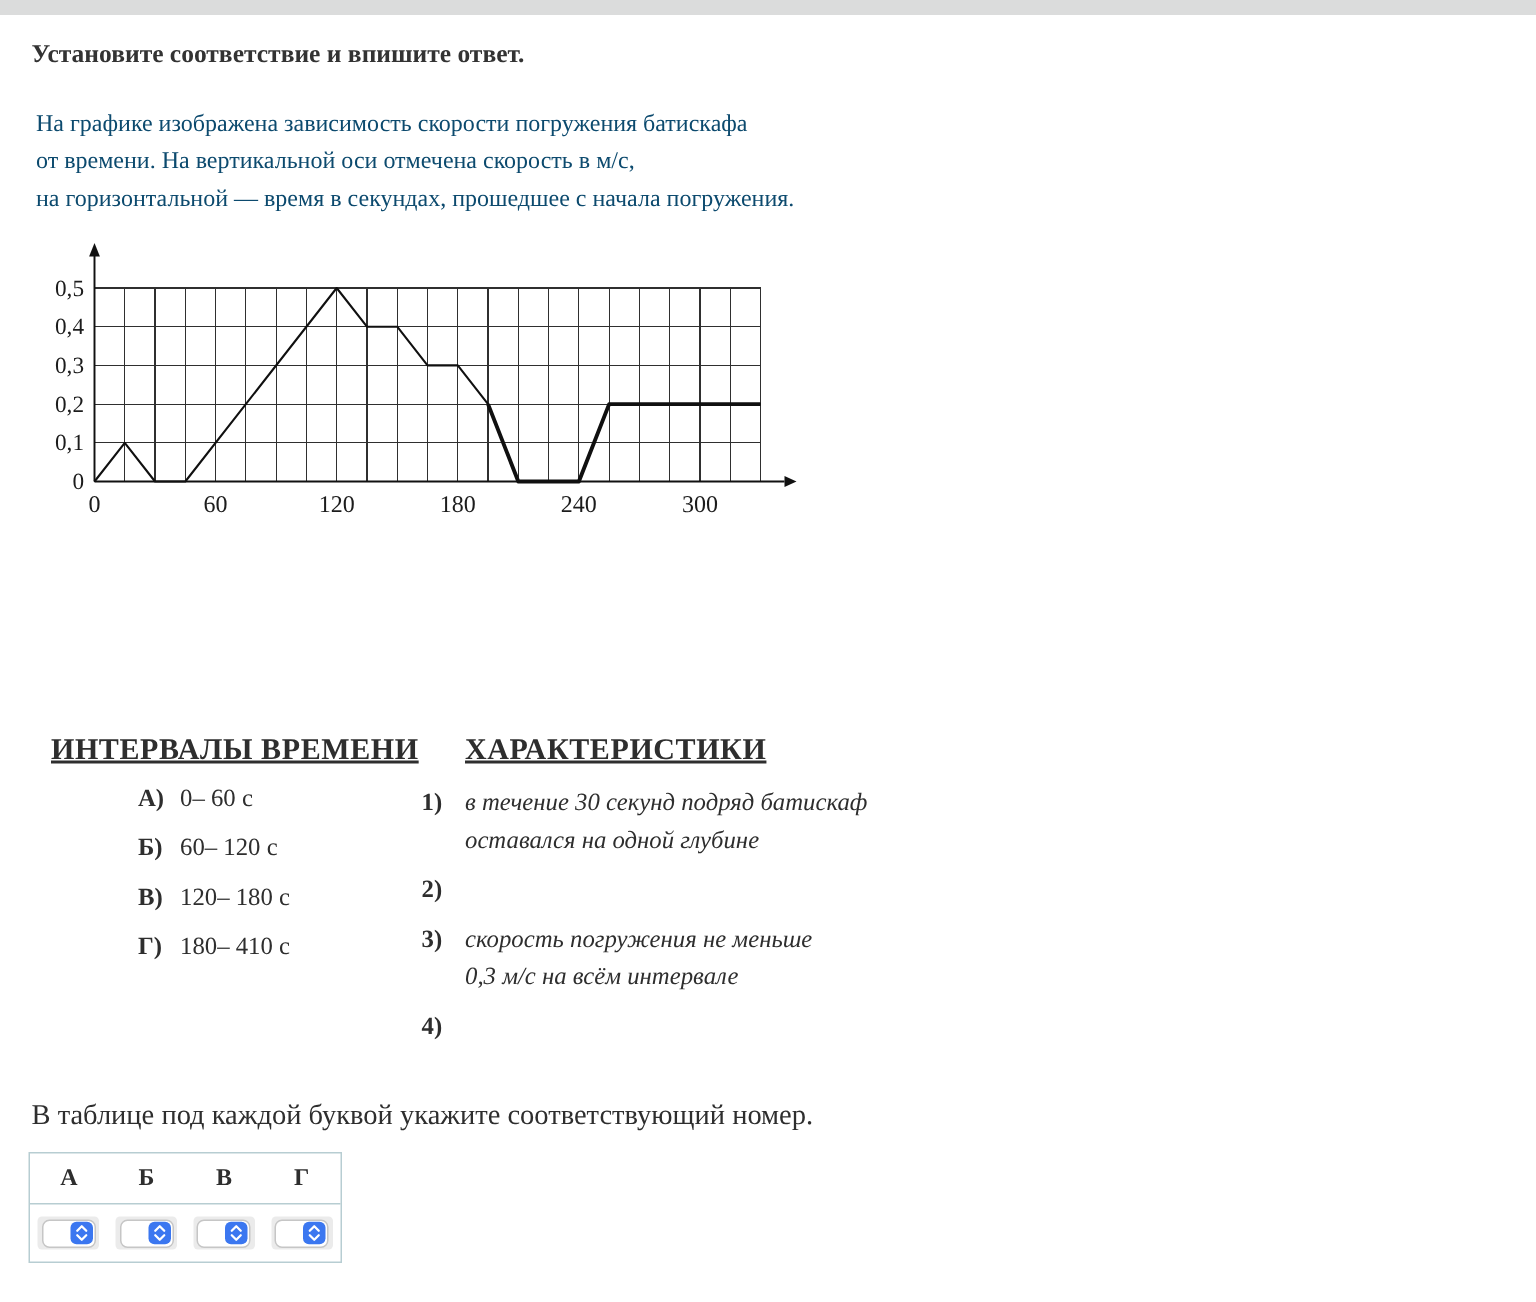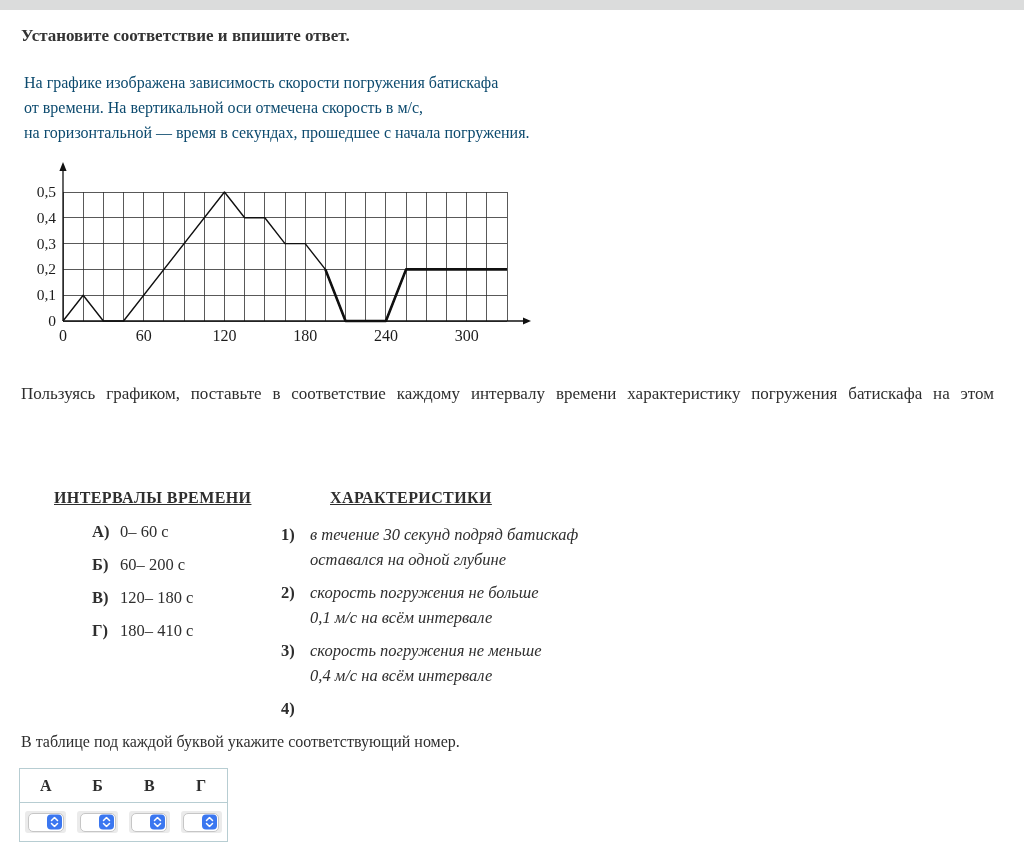--- a/index.html
+++ b/index.html
@@ -4,32 +4,32 @@
 <style>
   html,body{margin:0;padding:0;background:#fff;}
   .page{position:relative;width:1024px;height:852px;background:#ffffff;overflow:hidden;
         font-family:"Liberation Serif", serif;color:#333;}
   .topbar{position:absolute;top:0;left:0;width:1024px;height:10px;background:#dbdcdc;}
   .title{position:absolute;top:26px;left:21px;font-size:17px;font-weight:bold;color:#333;}
   .intro{position:absolute;top:70px;left:24px;font-size:16px;line-height:25px;white-space:pre-line;color:#0c4a6e;}
   .chart-wrap{position:absolute;top:160px;left:30px;width:520px;height:194px;}
   .instruction{position:absolute;top:381px;left:21px;width:973px;font-size:17px;line-height:26px;color:#2e2e2e;}
   .instruction .l1{text-align:justify;text-align-last:justify;}
-  .col-header{position:absolute;font-size:16px;font-weight:bold;text-decoration:underline;
-              letter-spacing:0.4px;color:#2e2e2e;white-space:nowrap;margin-left:20px;}
+  .col-header{position:absolute;font-size:20px;font-weight:bold;text-decoration:underline;
+              letter-spacing:0.4px;color:#2e2e2e;white-space:nowrap;}
   .hdr-left{top:489px;left:34px;}
   .hdr-right{top:489px;left:310px;}
   .intervals{position:absolute;top:522px;left:92px;font-size:16.5px;color:#2e2e2e;}
   .intervals .row{display:flex;height:25px;margin-bottom:8px;}
   .intervals .lbl{font-weight:bold;width:28px;flex-shrink:0;}
   .chars{position:absolute;top:522px;left:281px;width:330px;font-size:16.5px;color:#2e2e2e;}
   .chars .crow{display:flex;margin-bottom:8px;}
   .chars .clbl{font-weight:bold;width:29px;flex-shrink:0;line-height:25px;}
   .chars .ctext{white-space:pre-line;line-height:25px;font-style:italic;}
-  .caption{position:absolute;top:733px;left:21px;font-size:16px;color:#2e2e2e;}
+  .caption{position:absolute;top:733px;left:21px;font-size:19px;color:#2e2e2e;}
   .answer-table{position:absolute;top:768px;left:19px;width:207px;border:1px solid #b7cdd2;background:#fff;}
   .ath{display:grid;grid-template-columns:repeat(4,1fr);height:33px;border-bottom:1px solid #b7cdd2;
        align-items:center;}
   .ath .hcell{text-align:center;font-weight:bold;font-size:16px;color:#2e2e2e;}
   .atr{display:grid;grid-template-columns:repeat(4,1fr);height:38px;align-items:center;justify-items:center;}
   .sel{width:41px;height:22px;background:#ebebeb;border-radius:3px;display:flex;
        align-items:center;justify-content:center;cursor:default;}
   .sel-pill{width:36px;height:19px;background:#fff;border:1px solid #c6c6c6;border-radius:5px;
             position:relative;display:flex;align-items:center;box-sizing:border-box;}
   .sel-value{flex:1;font-size:12px;padding-left:4px;color:#222;}
@@ -96,60 +96,57 @@
         <text x="113.72727272727273" y="181" text-anchor="middle" font-size="16" fill="#1c1c1c" font-family="&quot;Liberation Serif&quot;, serif">60</text>
         <text x="194.45454545454547" y="181" text-anchor="middle" font-size="16" fill="#1c1c1c" font-family="&quot;Liberation Serif&quot;, serif">120</text>
         <text x="275.1818181818182" y="181" text-anchor="middle" font-size="16" fill="#1c1c1c" font-family="&quot;Liberation Serif&quot;, serif">180</text>
         <text x="355.90909090909093" y="181" text-anchor="middle" font-size="16" fill="#1c1c1c" font-family="&quot;Liberation Serif&quot;, serif">240</text>
         <text x="436.6363636363636" y="181" text-anchor="middle" font-size="16" fill="#1c1c1c" font-family="&quot;Liberation Serif&quot;, serif">300</text>
         <polyline points="33,161 53.18181818181819,135.2 73.36363636363637,161 93.54545454545455,161 194.45454545454547,32 214.63636363636363,57.8 234.8181818181818,57.8 255,83.60000000000001 275.1818181818182,83.60000000000001 295.3636363636364,109.4 315.54545454545456,161 355.90909090909093,161 376.09090909090907,109.4 477,109.4" fill="none" stroke="#101010" stroke-width="1.4" stroke-linejoin="round"></polyline>
         <polyline points="295.3636363636364,109.4 315.54545454545456,161 355.90909090909093,161 376.09090909090907,109.4 477,109.4" fill="none" stroke="#101010" stroke-width="2.6" stroke-linejoin="round"></polyline>
       </svg></div>
 
   <div class="instruction">
-    <div class="l1">Пользуясь графиком, поставьте в соответствие каждому интервалу времени характеристику погружения батискафа на этом</div>
   </div>
 
   <div class="col-header hdr-left">ИНТЕРВАЛЫ ВРЕМЕНИ</div>
   <div class="col-header hdr-right">ХАРАКТЕРИСТИКИ</div>
 
   <div class="intervals">
     <div class="row">
       <span class="lbl">А)</span>
       <span class="val">0– 60 с</span>
     </div>
     <div class="row">
       <span class="lbl">Б)</span>
-      <span class="val">60– 200 с</span>
+      <span class="val">60– 120 с</span>
     </div>
     <div class="row">
       <span class="lbl">В)</span>
       <span class="val">120– 180 с</span>
     </div>
     <div class="row">
       <span class="lbl">Г)</span>
       <span class="val">180– 410 с</span>
     </div>
   </div>
 
   <div class="chars">
     <div class="crow">
       <span class="clbl">1)</span>
       <span class="ctext">в течение 30 секунд подряд батискаф
 оставался на одной глубине</span>
     </div>
     <div class="crow">
       <span class="clbl">2)</span>
-      <span class="ctext">скорость погружения не больше
-0,1 м/с на всём интервале</span>
     </div>
     <div class="crow">
       <span class="clbl">3)</span>
       <span class="ctext">скорость погружения не меньше
-0,4 м/с на всём интервале</span>
+0,3 м/с на всём интервале</span>
     </div>
     <div class="crow">
       <span class="clbl">4)</span>
     </div>
   </div>
 
   <div class="caption">В таблице под каждой буквой укажите соответствующий номер.</div>
 
   <div class="answer-table">
     <div class="ath">

